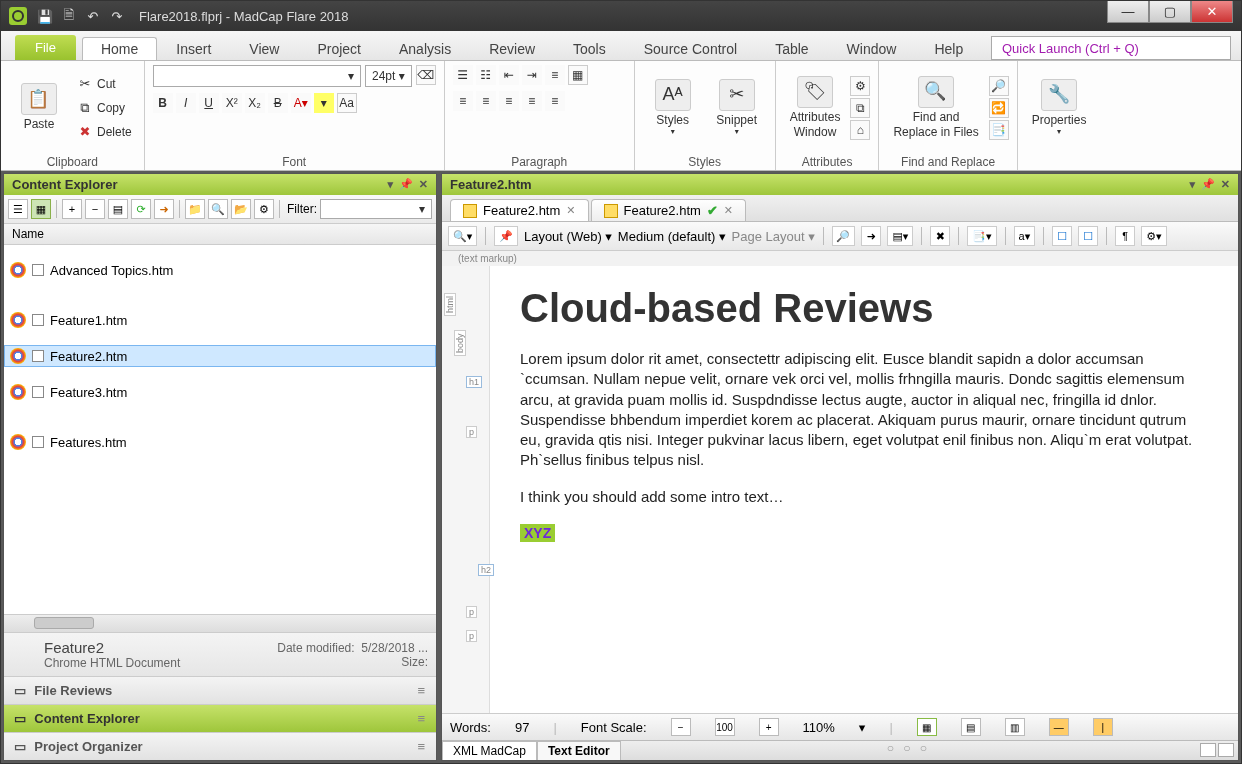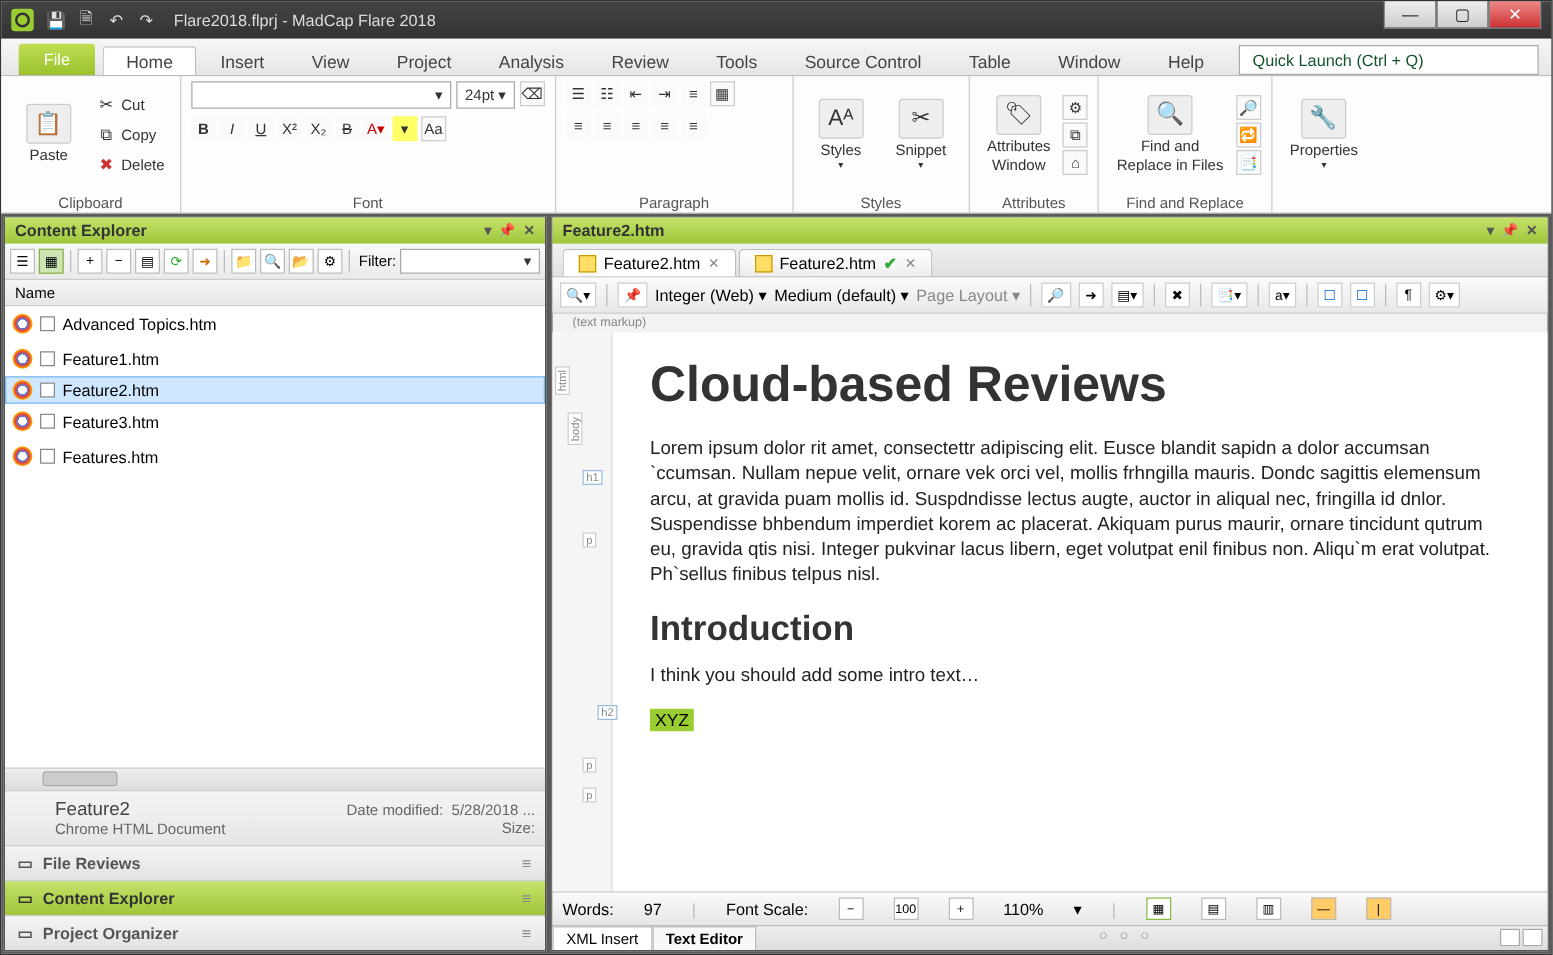--- a/index.html
+++ b/index.html
@@ -15,21 +15,21 @@
   .titlebar .title { font-size:13px; color:#ddd;}
   .titlebar .winbtns { margin-left:auto; display:flex; }
   .titlebar .winbtns div { width:42px; height:22px; margin-top:-8px; display:flex;align-items:center;justify-content:center; font-size:13px; color:#222; background:linear-gradient(to bottom,#eee,#ccc); border:1px solid #888; border-top:none;}
   .titlebar .winbtns .close { background:linear-gradient(to bottom,#e88,#c33); color:#fff;}
   
   
   .ribbon-tabs { display:flex; height:30px; background: linear-gradient(to bottom,#f6f6f6,#e6e6e6); border-bottom:1px solid #bbb; align-items:flex-end; padding-left:14px; padding-right:10px;}
   .ribbon-tabs .filetab { background: linear-gradient(to bottom,#c0dd52,#99c22e); color:#fff; padding:5px 20px; border-radius:3px 3px 0 0; font-size:13px; margin-right:6px;}
   .ribbon-tabs .tab { padding:3px 18px; font-size:14px; color:#444; border:1px solid transparent; border-bottom:none;}
   .ribbon-tabs .tab.active { background:#fff; border-color:#bbb; border-radius:3px 3px 0 0;}
-  .ribbon-tabs .quicklaunch { margin-left:auto; height:24px; border:1px solid #aaa; background:#fff; font-size:13px; padding:2px 10px; color:#14532d; width:240px; display:flex;align-items:center;}
+  .ribbon-tabs .quicklaunch { margin-left:auto; height:24px; border:1px solid #aaa; background:#fff; font-size:13px; padding:2px 10px; color:#a21caf; width:240px; display:flex;align-items:center;}
   
   
   .ribbon { display:flex; background:#fdfdfd; border-bottom:1px solid #bbb; height:110px;}
   .rgroup { border-right:1px solid #ccc; display:flex; flex-direction:column; }
   .rgroup .inner { flex:1; display:flex; align-items:center; padding:4px 8px; gap:4px; position:relative;}
   .rgroup .label { text-align:center; font-size:12px; color:#555; padding:1px 0; position:relative;}
   .bigbtn { display:flex; flex-direction:column; align-items:center; justify-content:center; padding:2px 6px; font-size:12px; color:#333; min-width:60px; text-align:center; line-height:1.2;}
   .bigbtn .ic { width:36px; height:32px; margin-bottom:2px; background:#eee; border:1px solid #ccc; border-radius:3px; display:flex;align-items:center;justify-content:center; font-size:18px;}
   .minibtn { height:22px; padding:0 4px; display:flex;align-items:center; font-size:12px; color:#333;}
   .minibtn .ic{ width:16px;height:16px;margin-right:4px; display:inline-flex;align-items:center;justify-content:center; font-size:13px;}
@@ -45,21 +45,21 @@
   
   .leftpanel { width:434px; display:flex; flex-direction:column; background:#f2f2f2; margin:2px; border:1px solid #555;}
   .pane-hdr { background: linear-gradient(to bottom,#c6e26a,#9ec63b); padding:3px 8px; font-weight:bold; font-size:13px; color:#333; display:flex; align-items:center;}
   .pane-hdr .rtools{ margin-left:auto; display:flex; gap:6px; color:#555; font-size:11px;}
   .lp-toolbar { background:linear-gradient(to bottom,#f9f9f9,#eaeaea); border-bottom:1px solid #ccc; padding:4px; display:flex; gap:3px; align-items:center;}
   .lp-toolbar .tbtn{ width:20px;height:20px; display:flex;align-items:center;justify-content:center; border:1px solid #bbb; background:#fff; font-size:11px;}
   .lp-toolbar .tbtn.active{ background:#cde5b5; border-color:#8ab04a;}
   .lp-toolbar .sep{ width:1px; height:18px; background:#bbb; margin:0 2px;}
   .colhdr { background:linear-gradient(to bottom,#f6f6f6,#e6e6e6); border-bottom:1px solid #ccc; padding:3px 8px; font-size:12px;}
   .filelist { flex:1; background:#fff; overflow:auto;}
-  .filerow { display:flex; align-items:center; padding:6px 6px; font-size:13px; gap:6px;}
+  .filerow { display:flex; align-items:center; padding:17px 6px; font-size:13px; gap:6px;}
   .filerow.sel{ background:#cfe8ff; border:1px solid #7ab6f0; padding:2px 5px;}
   .filerow .fico{ width:16px;height:16px; border-radius:50%; background:radial-gradient(circle,#fff 30%,#4285f4 31%,#ea4335 50%,#fbbc05 70%,#34a853 90%);}
   .filerow .cb{ width:12px;height:12px; border:1px solid #888; background:#fff;}
   .scrollstub{ height:18px; background:linear-gradient(to bottom,#eee,#ddd); border-top:1px solid #ccc;}
   .fileinfo{ background:linear-gradient(to bottom,#f4f4f4,#e6e6e6); padding:6px 8px; border-top:1px solid #ccc; display:flex; gap:8px; align-items:center; color:#666; font-size:12px;}
   .fileinfo .big{ font-size:15px; color:#444;}
   .accordion{ }
   .acc-item{ background:linear-gradient(to bottom,#f4f4f4,#e2e2e2); border-top:1px solid #ccc; padding:6px 10px; font-size:13px; font-weight:bold; color:#555; display:flex; align-items:center; gap:8px;}
   .acc-item.active{ background:linear-gradient(to bottom,#c6e26a,#9ec63b); color:#333;}
   .acc-item .lines{ margin-left:auto; color:#888; letter-spacing:1px;}
@@ -77,21 +77,21 @@
   .ed-toolbar .sep{width:1px;height:18px;background:#bbb;margin:0 2px;}
   .markup-note{font-size:10px; color:#888; padding:2px 16px;}
   .docarea{ flex:1; display:flex; background:#fff; overflow:hidden;}
   .gutter{ width:48px; background:#f5f5f5; border-right:1px solid #ddd; position:relative;}
   .gtag{ position:absolute; left:2px; font-size:9px; color:#888; border:1px solid #ccc; background:#fff; padding:0 2px; transform: rotate(-90deg); transform-origin:left top;}
   .gtag.h{ border-color:#9bd;text-align:center;}
   .doccontent{ flex:1; padding:20px 30px; overflow:auto;}
   .doccontent h1{ font-family: Arial; font-size:40px; font-weight:bold; color:#333; margin-bottom:18px;}
   .doccontent p{ font-family: Arial; font-size:15px; color:#222; margin-bottom:16px; line-height:1.35;}
   .doccontent h2{ font-family: Arial; font-size:28px; font-weight:bold; color:#333; margin-bottom:12px;}
-  .annot{ background:#9ACD32; color:#000000; padding:1px 4px; font-weight:normal; font-family:Arial; font-size:14px;}
+  .annot{ background:#9ACD32; color:#6d28d9; padding:1px 4px; font-weight:bold; font-family:Arial; font-size:14px;}
   .statusbar{ background:linear-gradient(to bottom,#fafafa,#e6e6e6); border-top:1px solid #ccc; padding:4px 8px; display:flex; align-items:center; gap:24px; font-size:13px;}
   .statusbar .sbtn{ width:20px;height:18px; border:1px solid #bbb; background:#fff; display:flex;align-items:center;justify-content:center;font-size:10px;}
   .bottabs{ display:flex; background:linear-gradient(to bottom,#eee,#ddd); border-top:1px solid #bbb; font-size:12px;}
   .bottab{ padding:2px 10px; border:1px solid #bbb; background:#f8f8f8; border-bottom:none;font-weight:bold;}
   .bottab.active{ background:#fff; font-weight:normal;}
   .bottabs .dots{flex:1;text-align:center;color:#999;letter-spacing:3px;}
   .bottabs .corner{ display:flex; gap:2px; padding:2px 4px;}
   .bottabs .corner div{width:16px;height:14px;border:1px solid #aaa;background:#fff;}
 </style>
 </head>
@@ -381,21 +381,21 @@
             <span class="dico"></span>
             <span>Feature2.htm</span>
             <span class="chk">✔</span>
             <span class="x">✕</span>
           </div>
         </div>
       <div class="ed-toolbar">
         <div class="tbtn">🔍▾</div>
         <div class="sep"></div>
         <div class="tbtn">📌</div>
-        <span><span>Integer (Web)</span> ▾</span>
+        <span><span>Layout (Web)</span> ▾</span>
         <span><span>Medium (default)</span> ▾</span>
         <span style="color:#888"><span>Page Layout</span> ▾</span>
         <div class="sep"></div>
         <div class="tbtn">🔎</div>
         <div class="tbtn">➜</div>
         <div class="tbtn">▤▾</div>
         <div class="sep"></div>
         <div class="tbtn">✖</div>
         <div class="sep"></div>
         <div class="tbtn">📑▾</div>
@@ -415,21 +415,20 @@
           <span class="gtag" style="top:90px;left:12px">body</span>
           <span class="gtag h" style="top:110px;left:24px;transform:none">h1</span>
           <span class="gtag" style="top:160px;left:24px;transform:none">p</span>
           <span class="gtag h" style="top:298px;left:36px;transform:none">h2</span>
           <span class="gtag" style="top:340px;left:24px;transform:none">p</span>
           <span class="gtag" style="top:364px;left:24px;transform:none">p</span>
         </div>
         <div class="doccontent">
           <h1>Cloud-based Reviews</h1>
           <p>Lorem ipsum dolor rit amet, consectettr adipiscing elit. Eusce blandit sapidn a dolor accumsan `ccumsan. Nullam nepue velit, ornare vek orci vel, mollis frhngilla mauris. Dondc sagittis elemensum arcu, at gravida puam mollis id. Suspdndisse lectus augte, auctor in aliqual nec, fringilla id dnlor. Suspendisse bhbendum imperdiet korem ac placerat. Akiquam purus maurir, ornare tincidunt qutrum eu, gravida qtis nisi. Integer pukvinar lacus libern, eget volutpat enil finibus non. Aliqu`m erat volutpat. Ph`sellus finibus telpus nisl.</p>
-          <h2>Introduction</h2>
           <p>I think you should add some intro text…</p>
           <p><span class="annot">XYZ</span></p>
         </div>
       </div>
       <div class="statusbar">
         <span>Words:</span>
         <span>97</span>
         <span style="color:#bbb">|</span>
         <span>Font Scale:</span>
         <div class="sbtn">−</div>
@@ -438,21 +437,21 @@
         <span>110%</span>
         <span>▾</span>
         <span style="color:#bbb">|</span>
         <div class="sbtn" style="border-color:#8b4">▦</div>
         <div class="sbtn">▤</div>
         <div class="sbtn">▥</div>
         <div class="sbtn" style="background:#fc6">―</div>
         <div class="sbtn" style="background:#fc6">|</div>
       </div>
       <div class="bottabs">
-        <div class="bottab active">XML Insert</div>
+        <div class="bottab active">XML MadCap</div>
         <div class="bottab">Text Editor</div>
         <div class="dots">○ ○ ○</div>
         <div class="corner">
           <div></div>
           <div></div>
         </div>
       </div>
     </div>
 
   </div>

